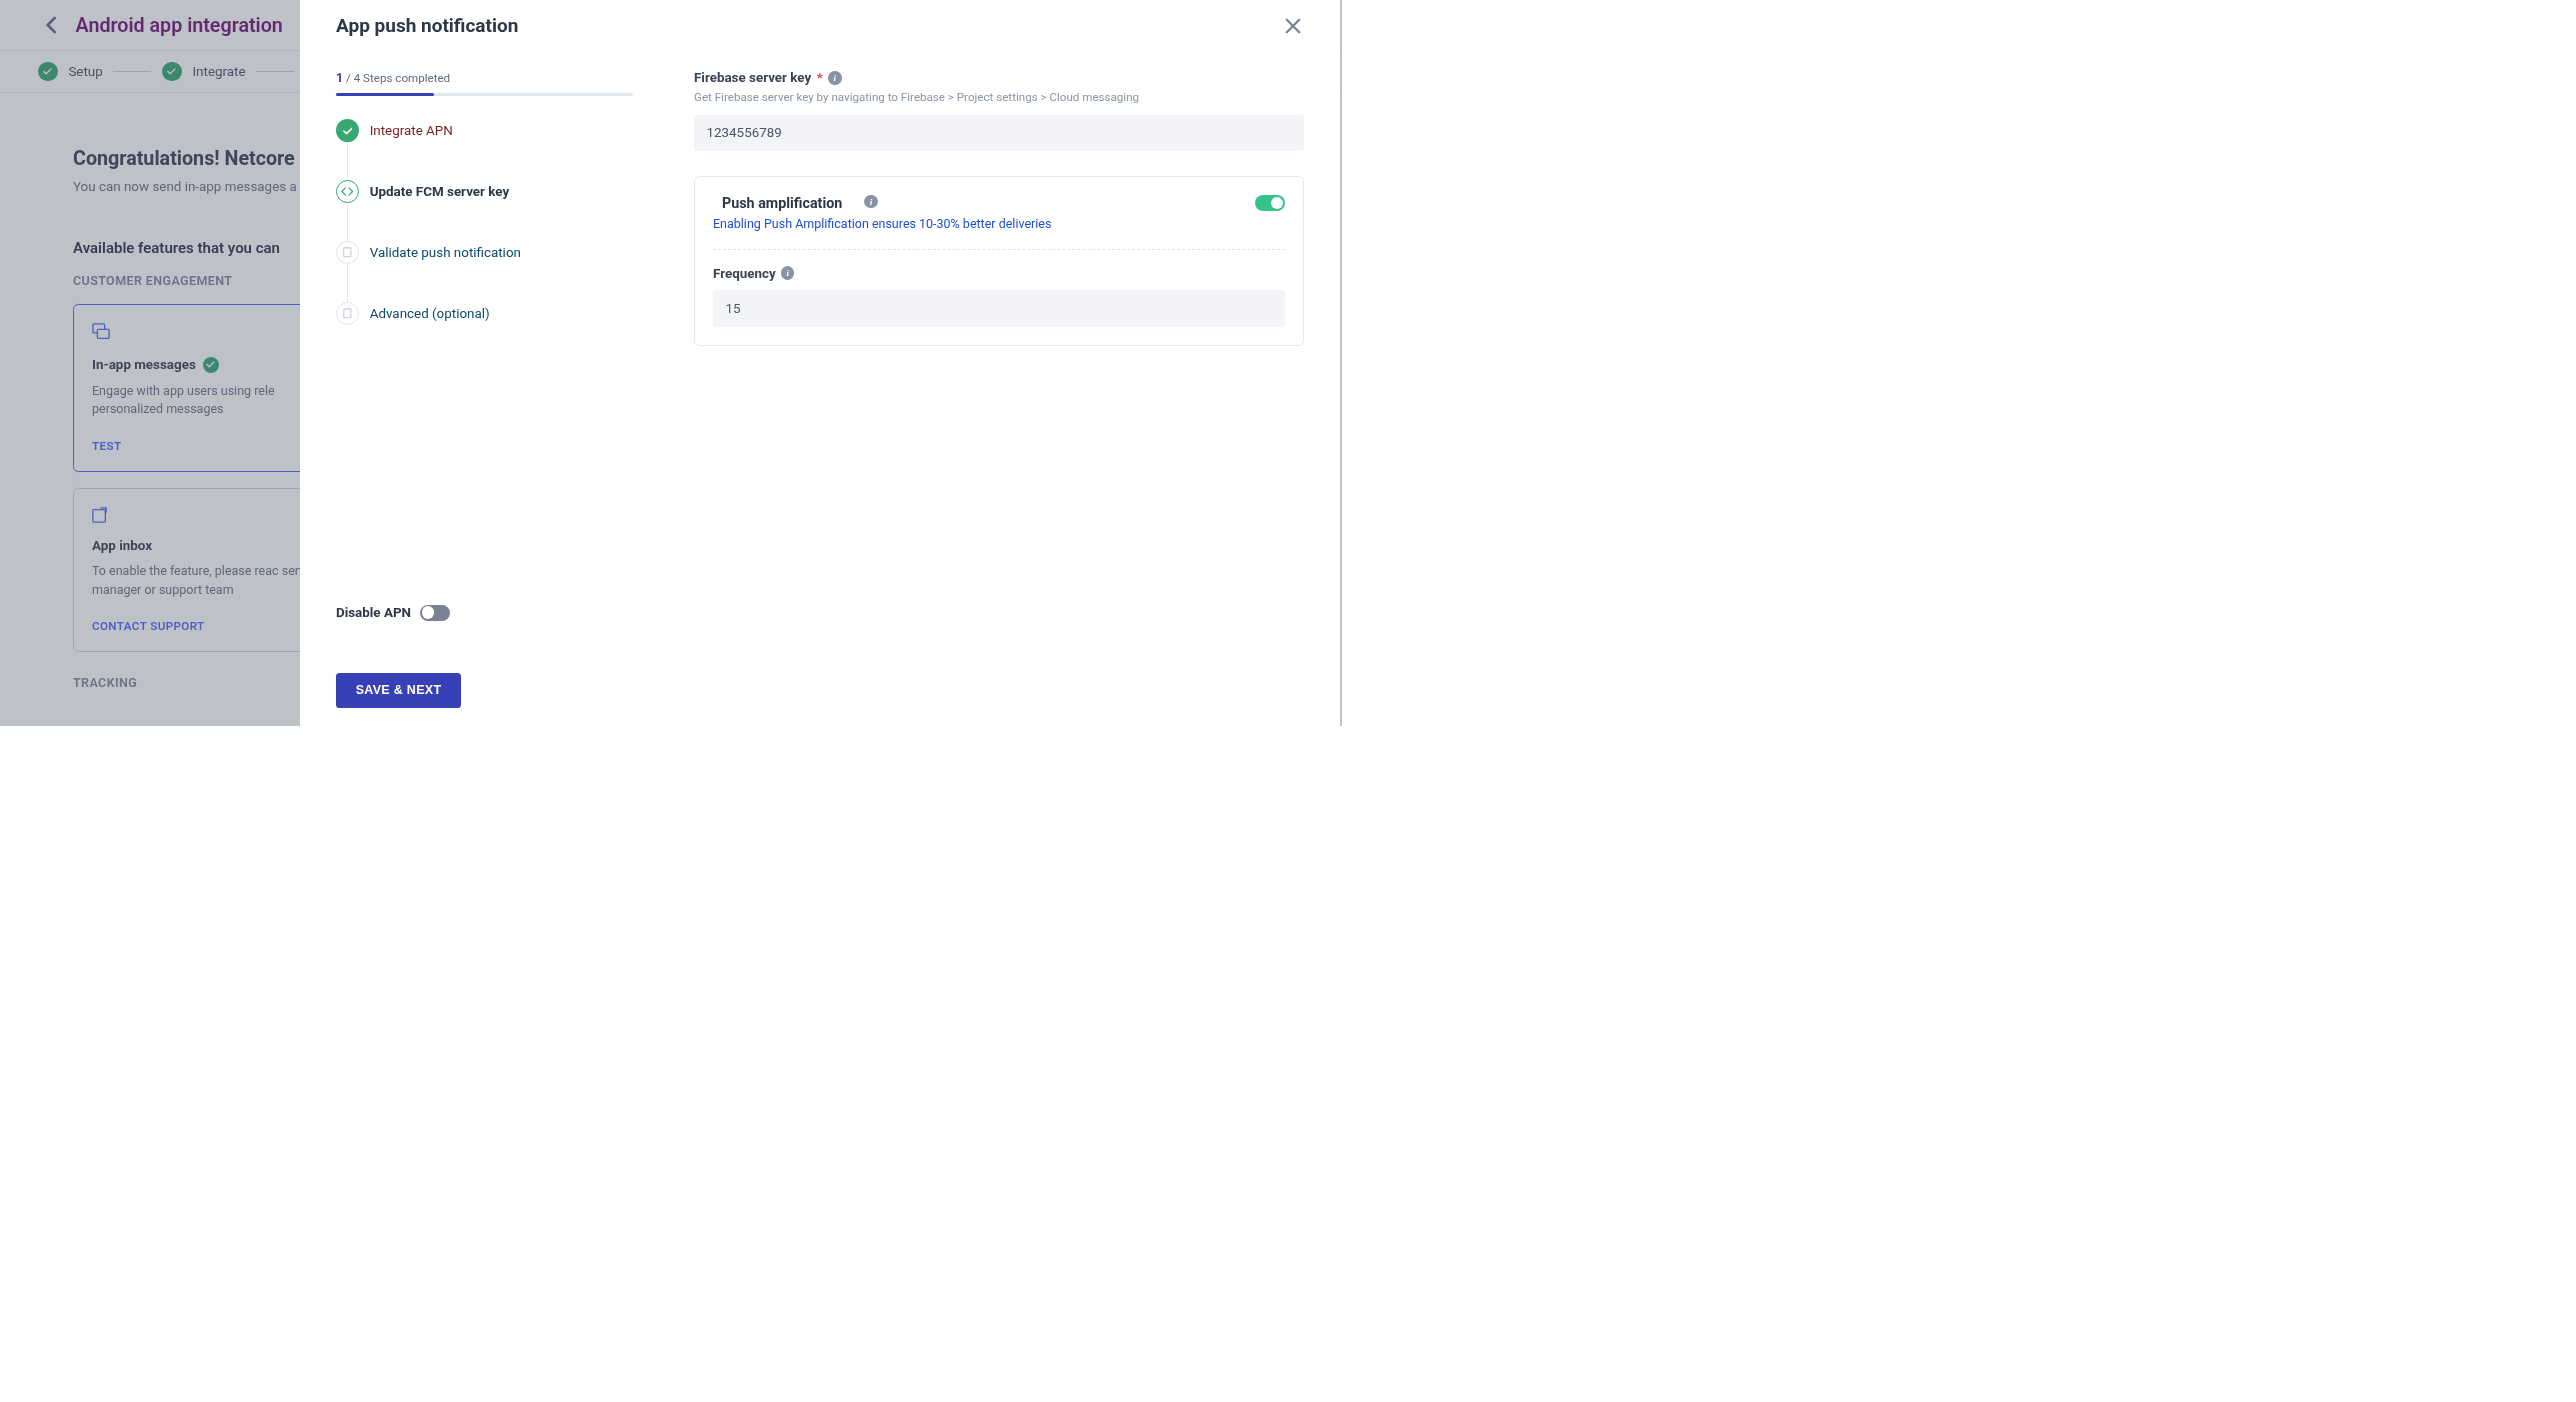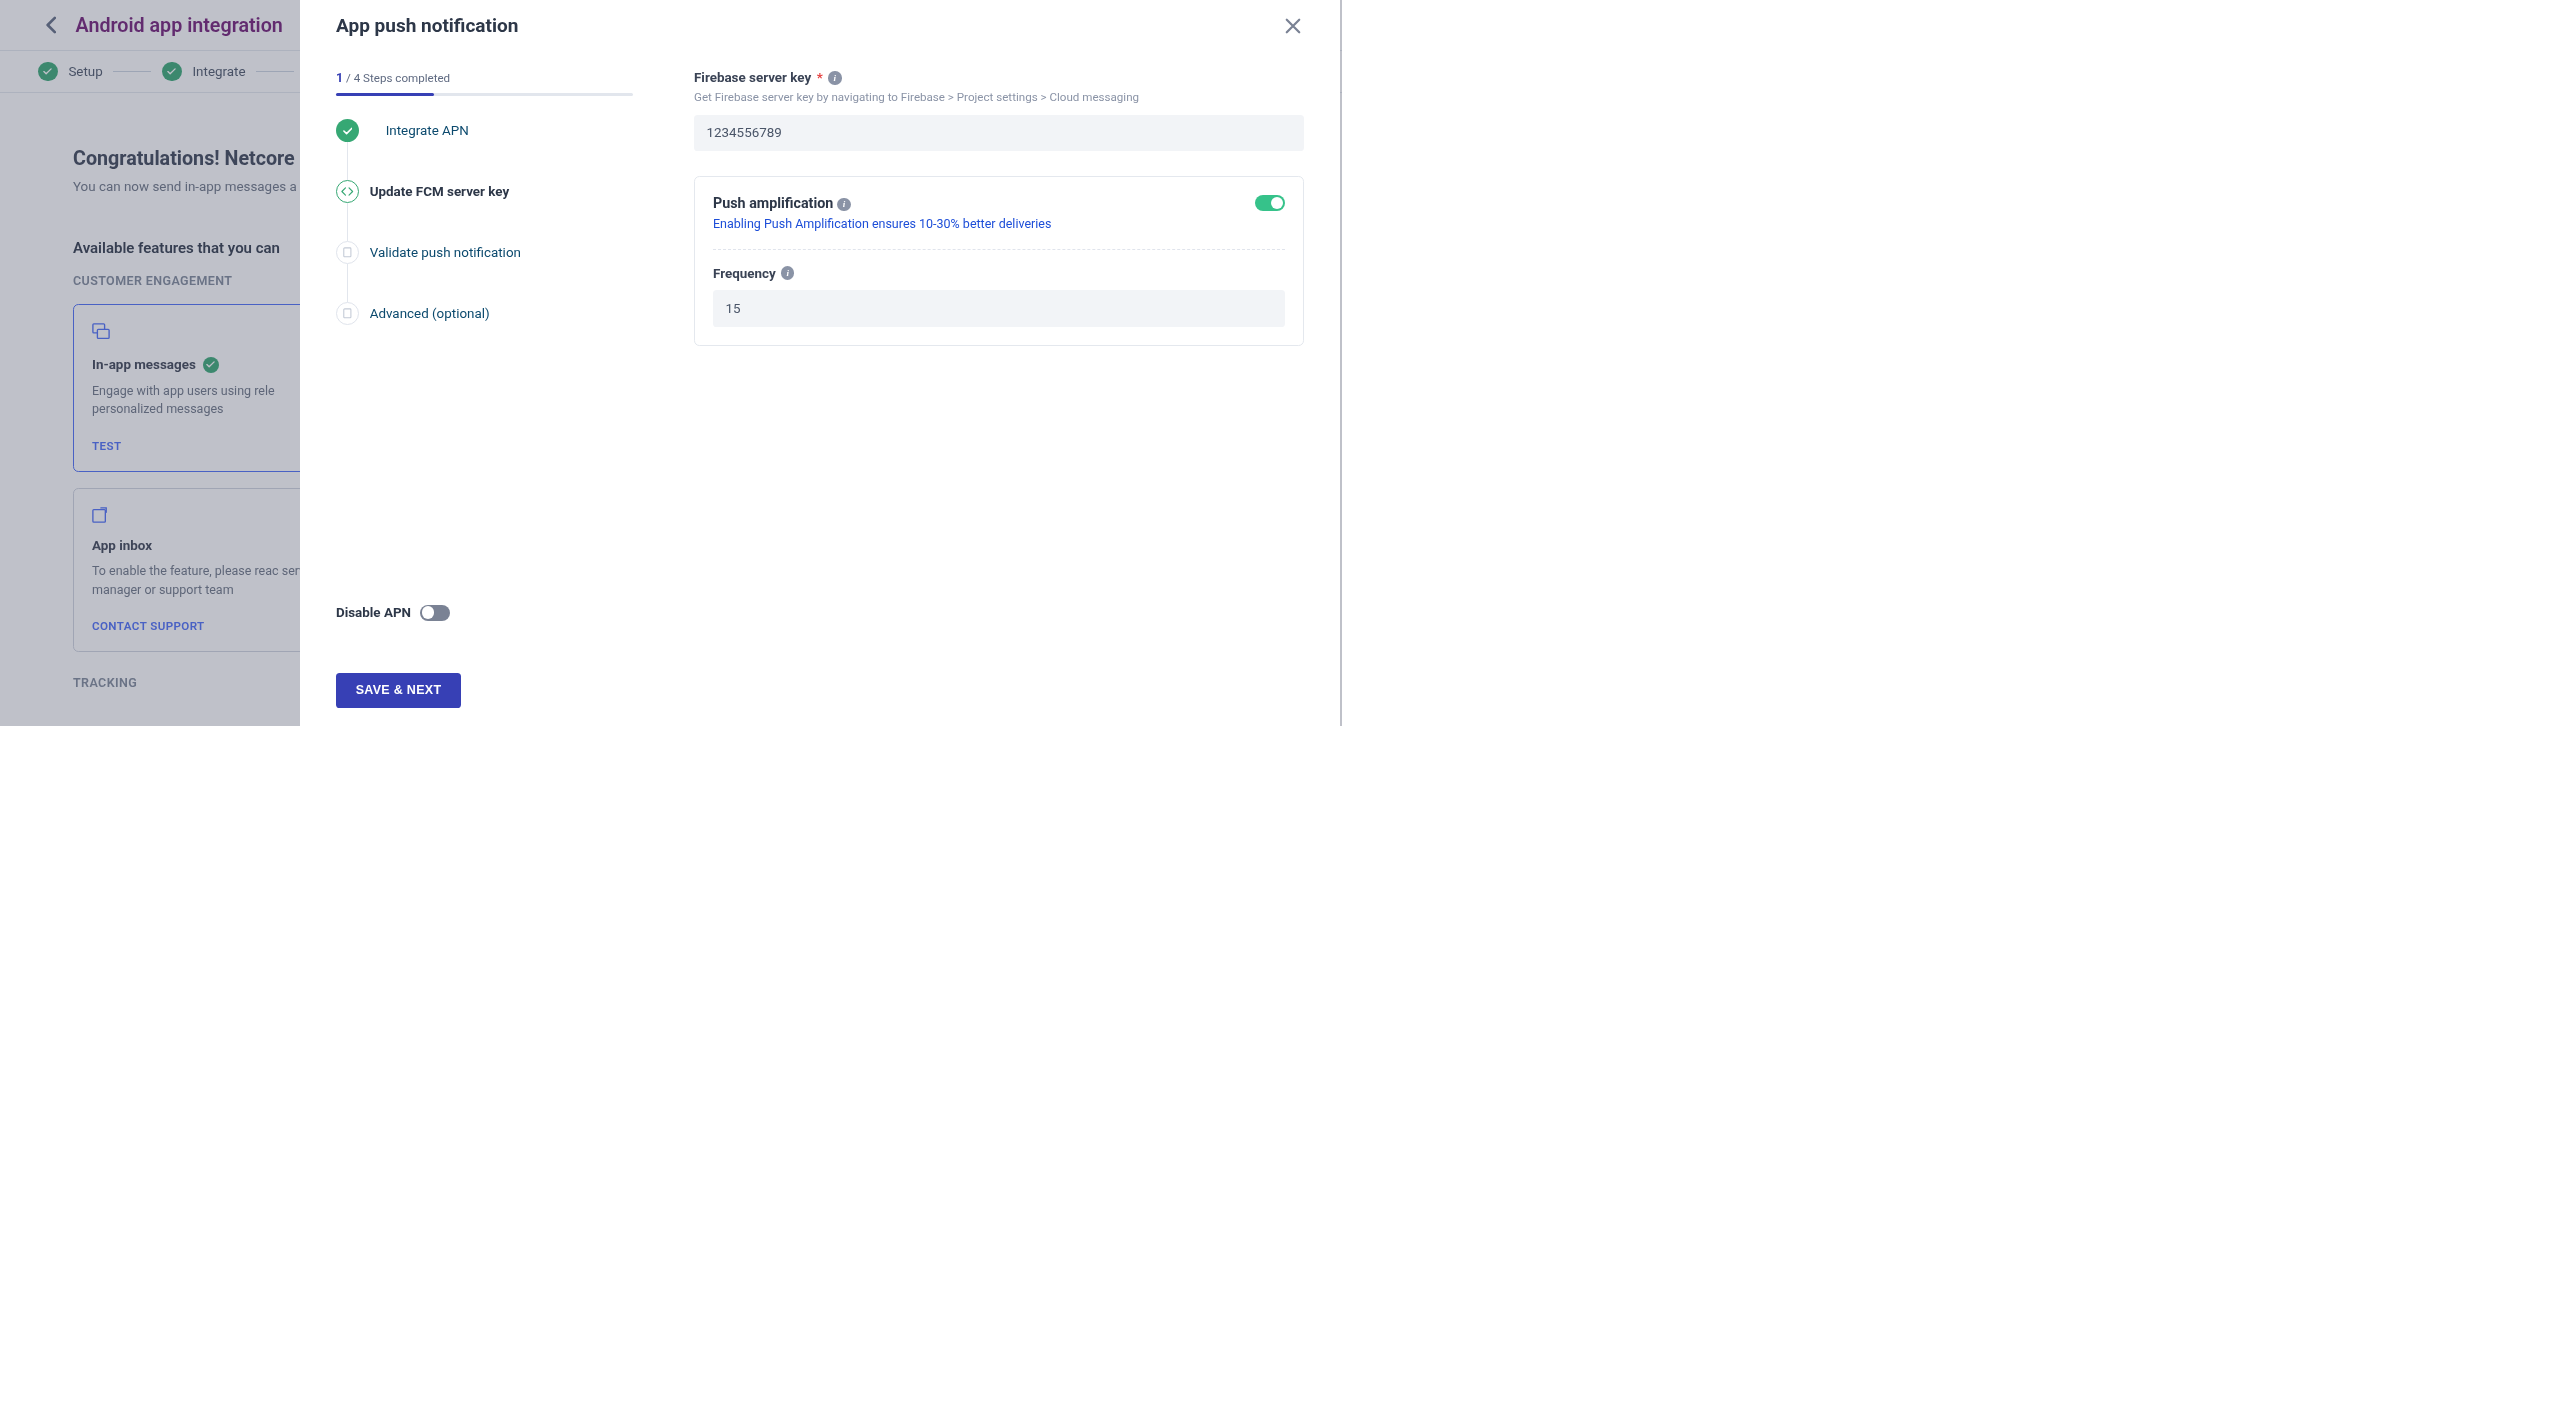--- a/index.html
+++ b/index.html
@@ -312,22 +312,21 @@
     .step-dot.pending {
       border: 1.3px solid #e0e4ec;
       color: #c3cad6;
     }
     
     .step-text {
       font-size: 13.4px;
     }
     
     .step-text.done {
-      color: #0c4a6e;
-      margin-left: 16px;
+      color: #7f1d1d;
     }
     
     .step-text.current {
       color: #2d3748;
       font-weight: 700;
     }
     
     .step-text.pending {
       color: #0c4a6e;
     }
@@ -462,22 +461,23 @@
       align-items: flex-start;
       justify-content: space-between;
       margin-bottom: 5.4px;
     }
     
     .card-title {
       font-size: 14.3px;
       font-weight: 700;
       color: #2d3748;
       display: flex;
-      align-items: flex-end;
-      gap: 4px;
+      align-items: flex-start;
+      gap: 22px;
+      margin-left: 9px;
     }
     
     .card-desc {
       font-size: 12.5px;
       color: #1d4ed8;
       margin-bottom: 18px;
     }
     
     .divider {
       border: none;

